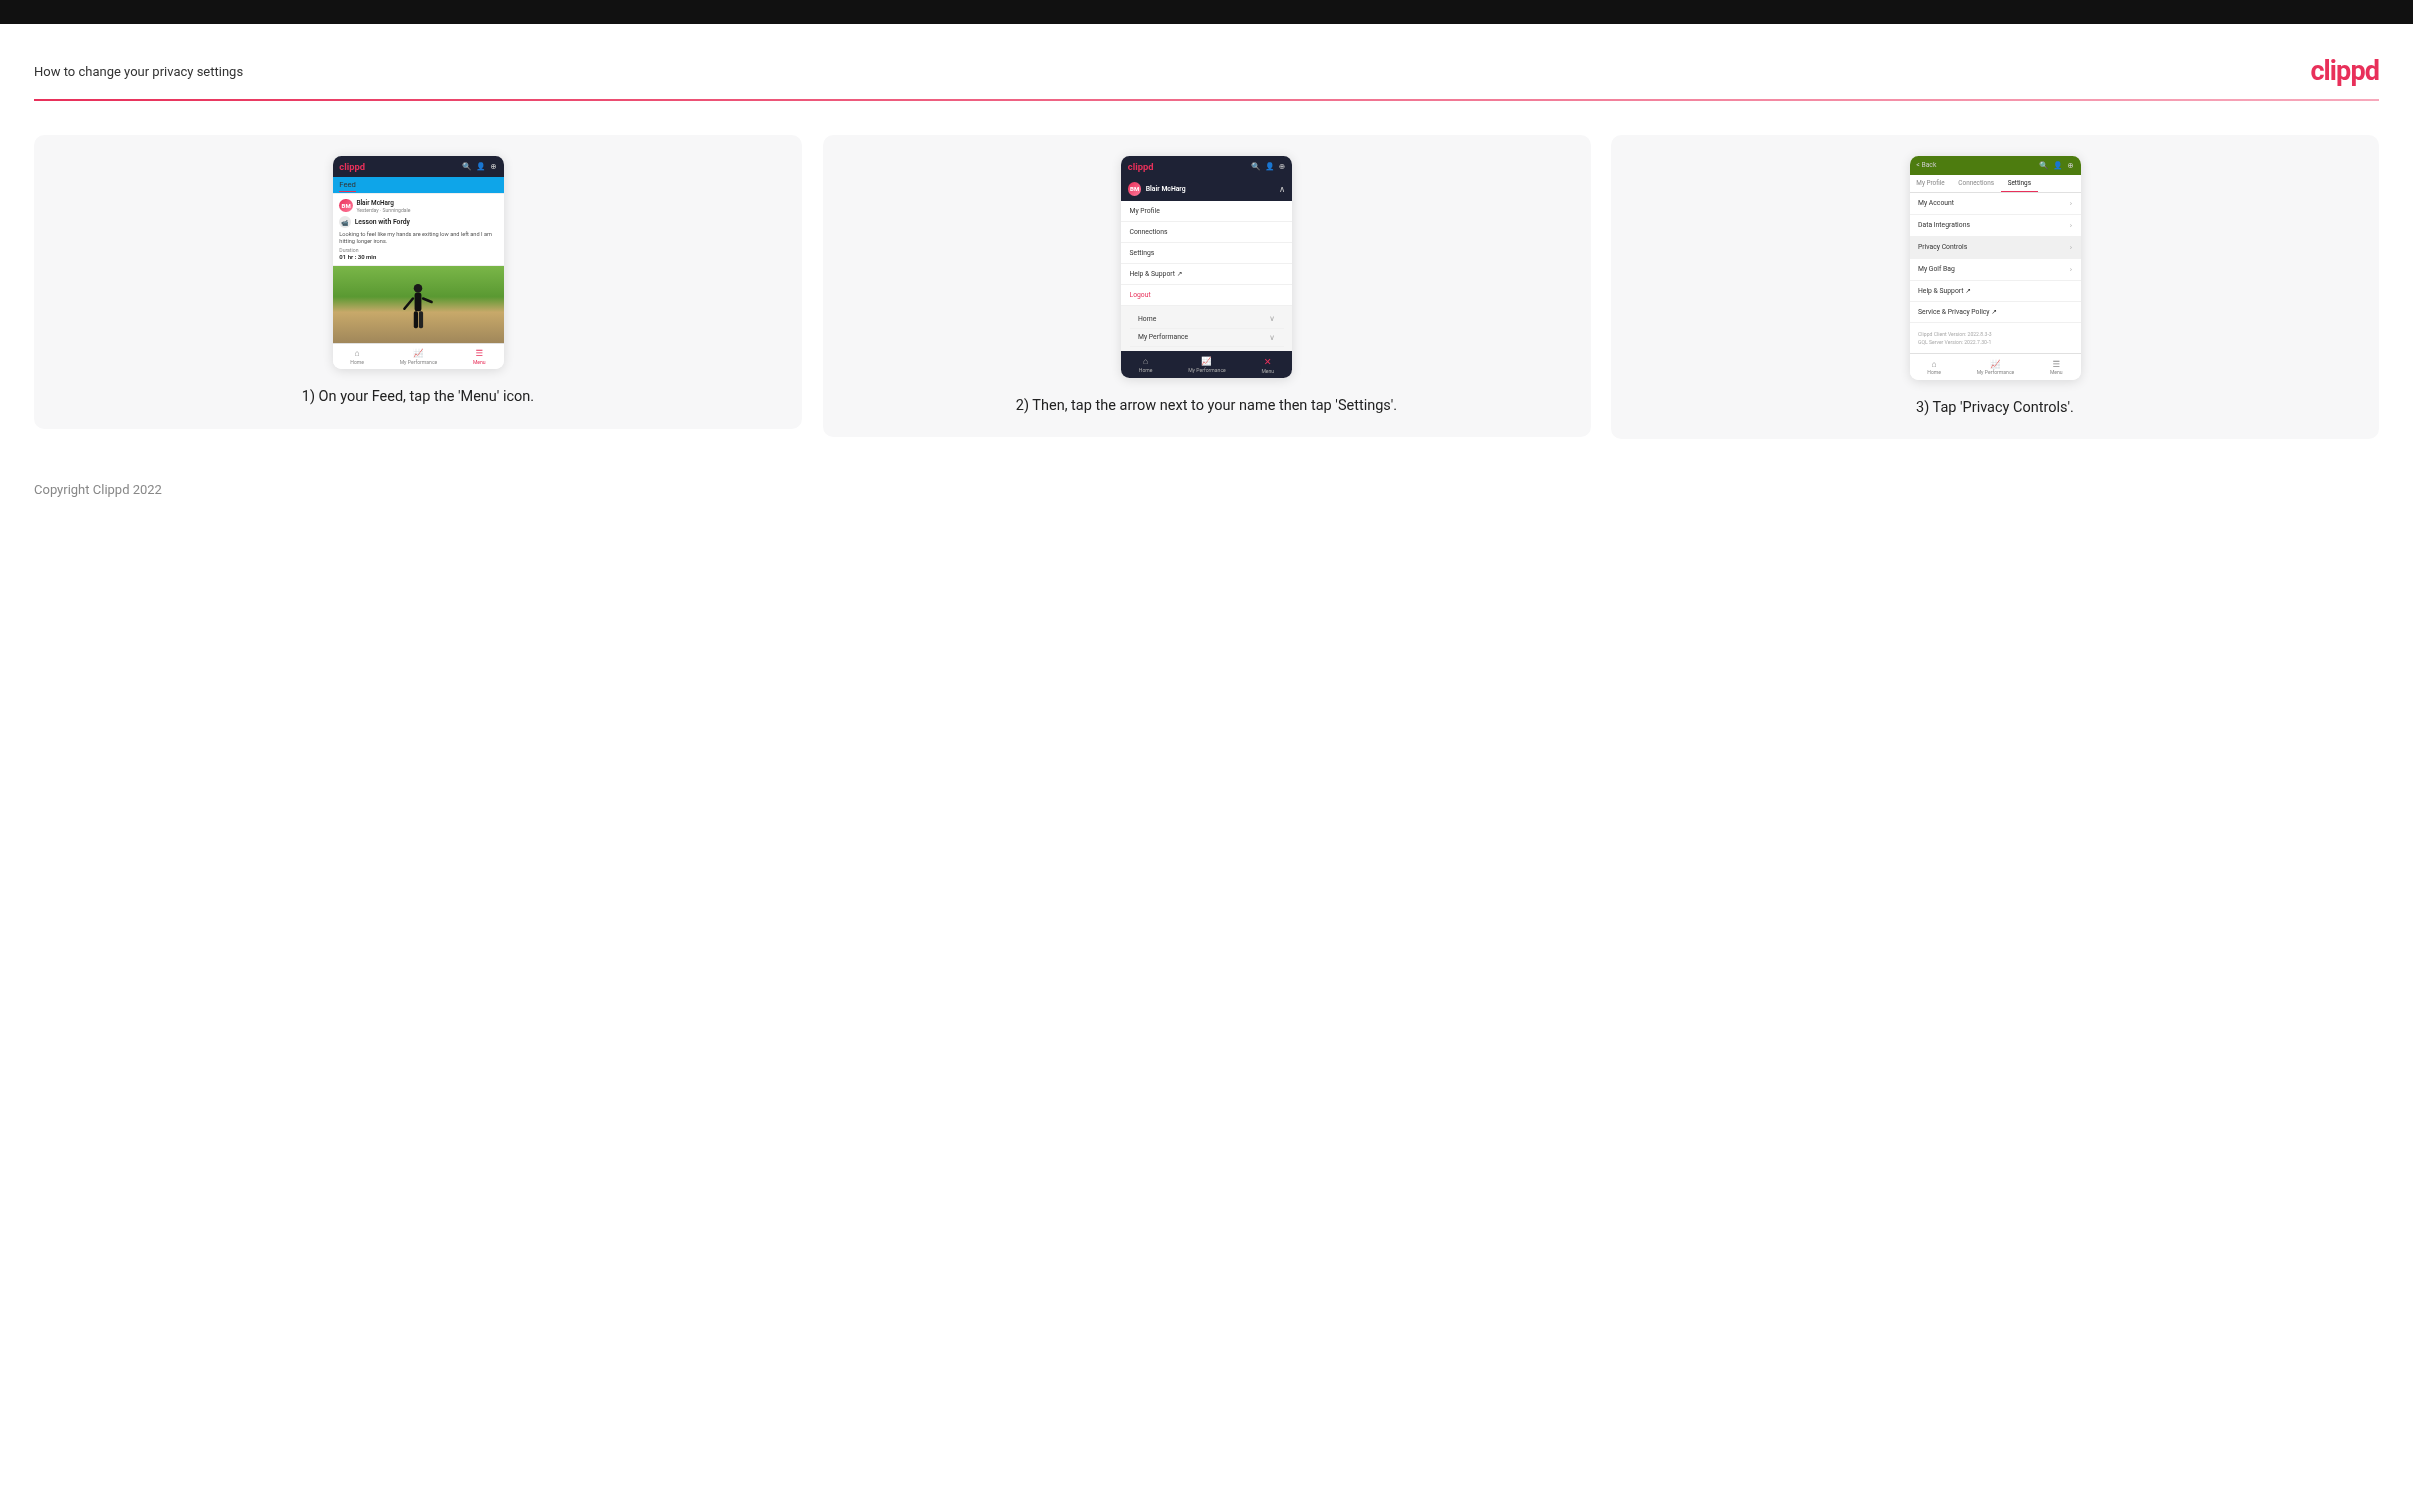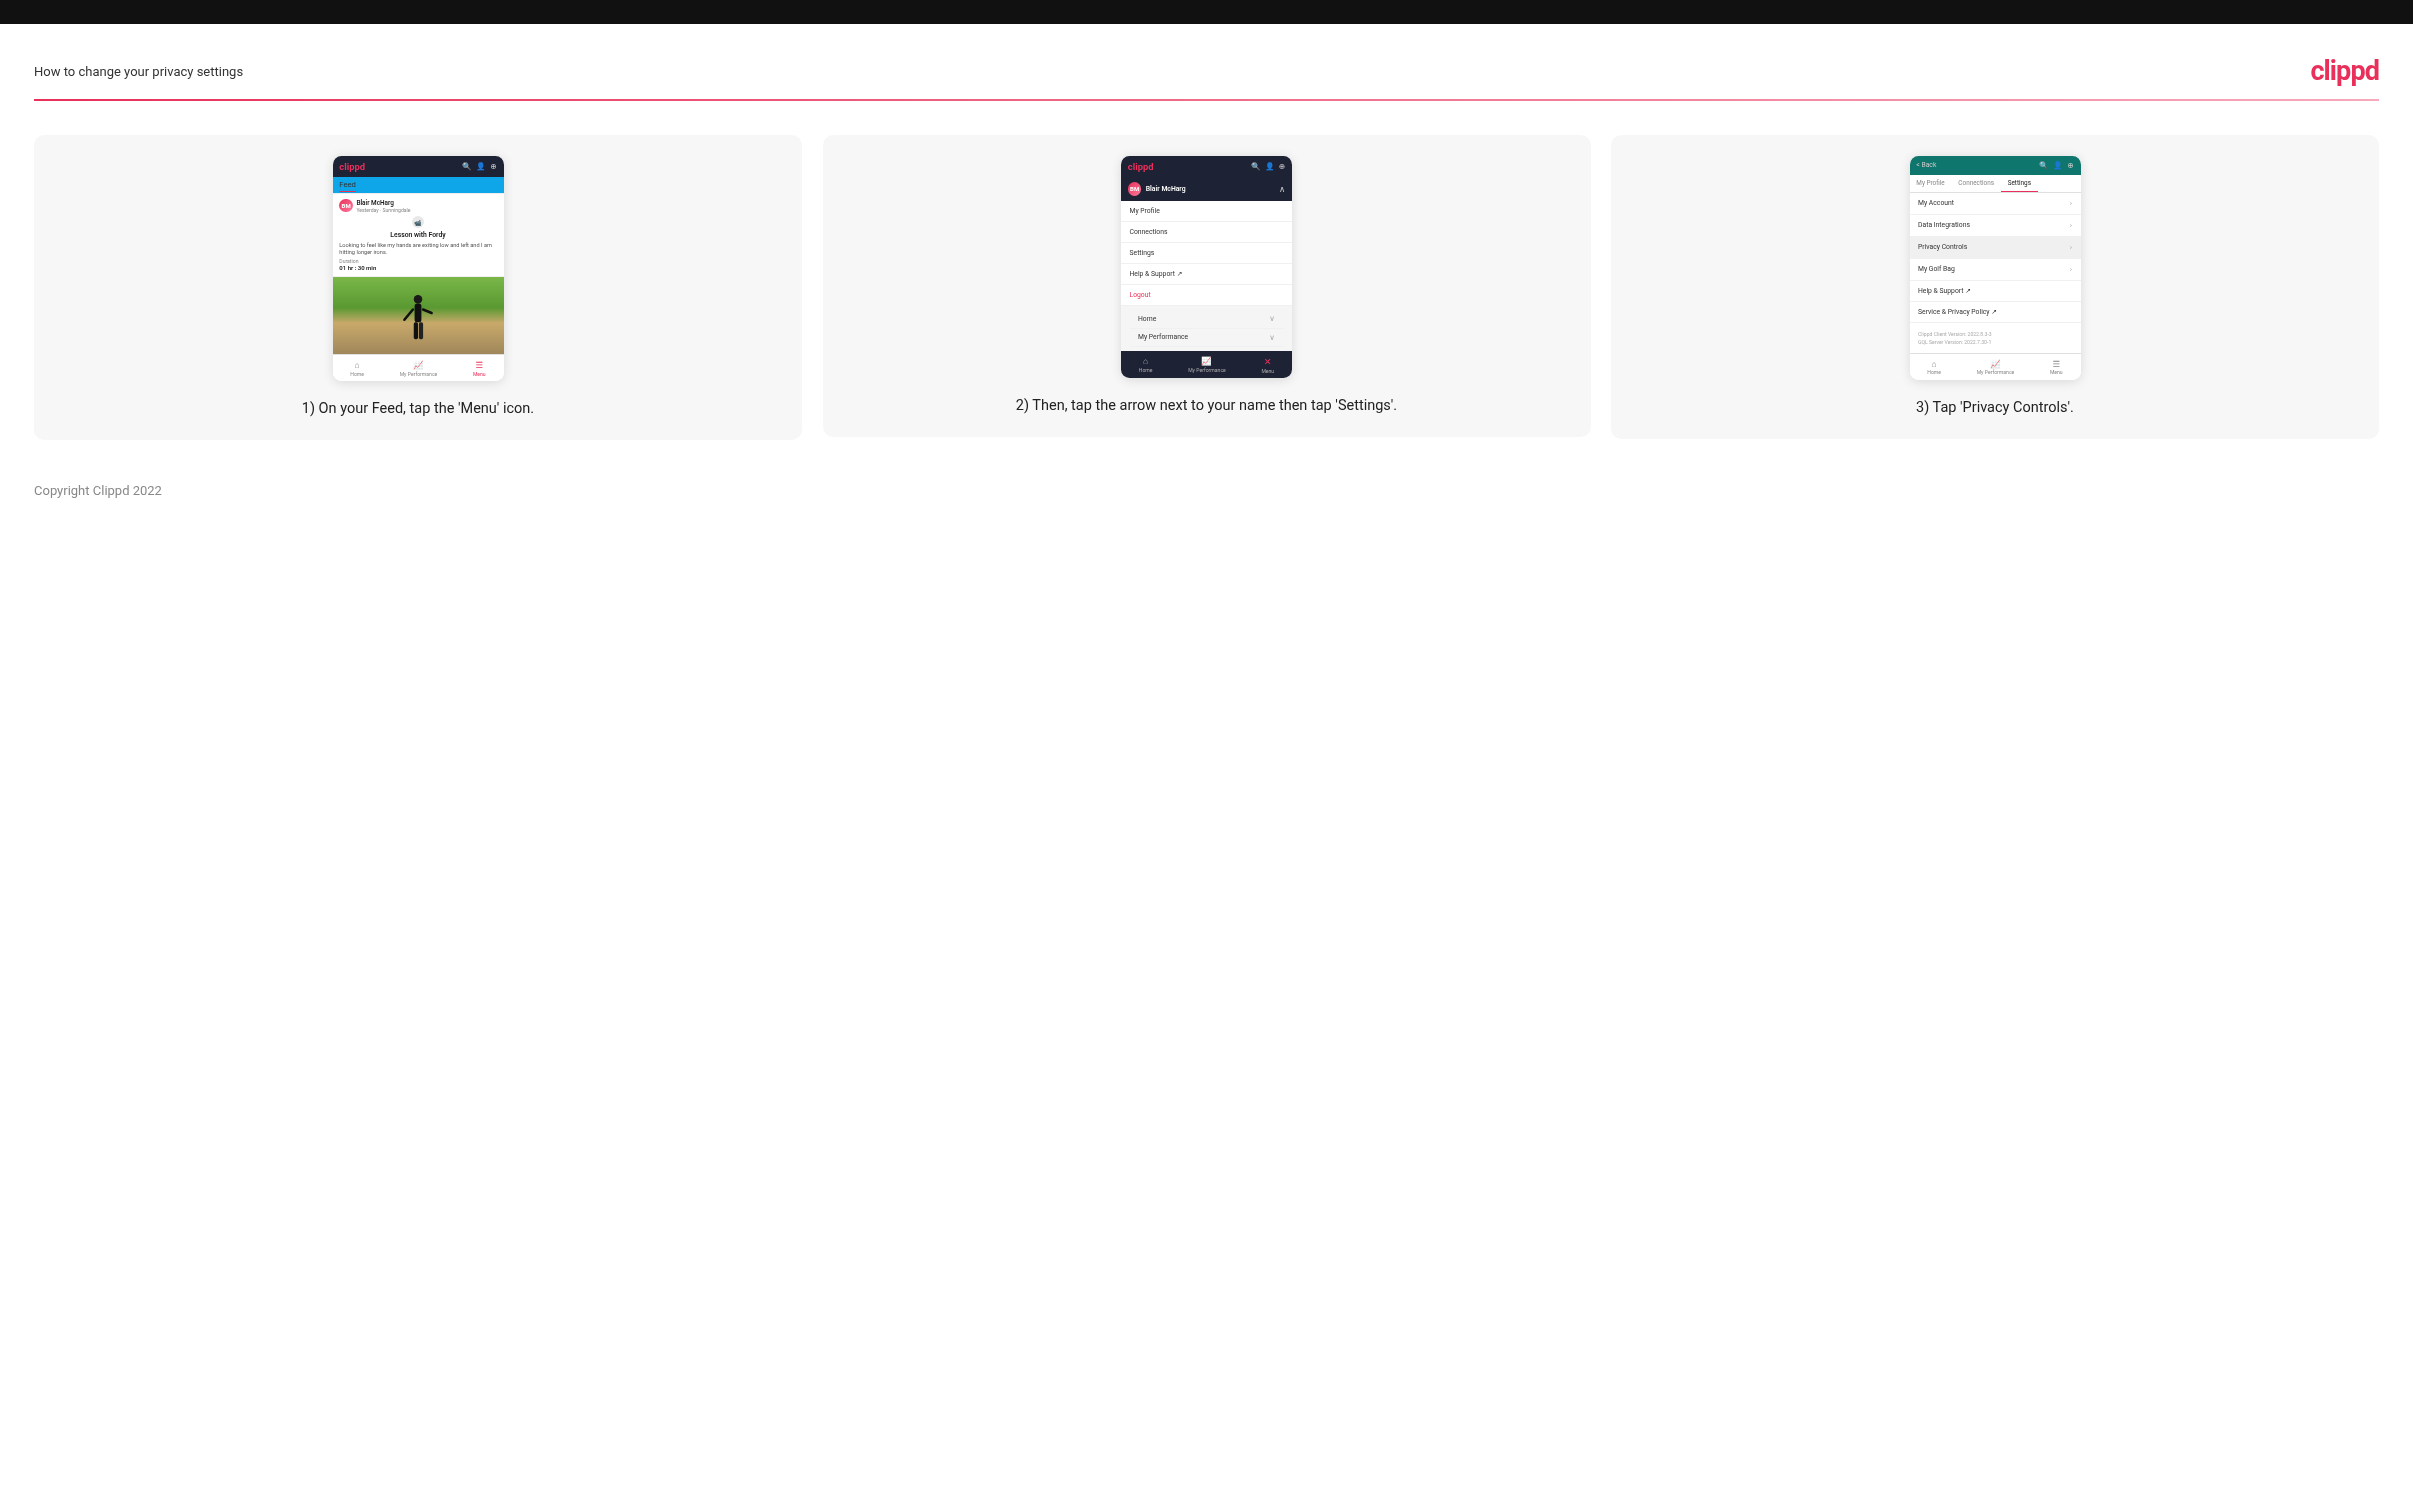--- a/index.html
+++ b/index.html
@@ -162,21 +162,20 @@
     }
     .feed-location {
       font-size: 5.1px;
       color: #888;
     }
     .feed-lesson-row {
       display: flex;
       align-items: center;
       gap: 3.4px;
       margin: 2.6px 0;
-      flex-direction: column;
     }
     .lesson-icon {
       width: 12px;
       height: 12px;
       border-radius: 50%;
       background: #e8e8e8;
       display: flex;
       align-items: center;
       justify-content: center;
       font-size: 6px;
@@ -338,21 +337,21 @@
       font-size: 5.1px;
       color: #aaa;
     }
     .nav-close {
       color: #e8305a;
       font-size: 9.4px;
     }
 
     
     .settings-back {
-      background: #0f766e;
+      background: #4d7c0f;
       display: flex;
       align-items: center;
       justify-content: space-between;
       padding: 5.1px 6.8px;
     }
     .back-btn {
       color: #ccc;
       font-size: 6.8px;
       display: flex;
       align-items: center;

